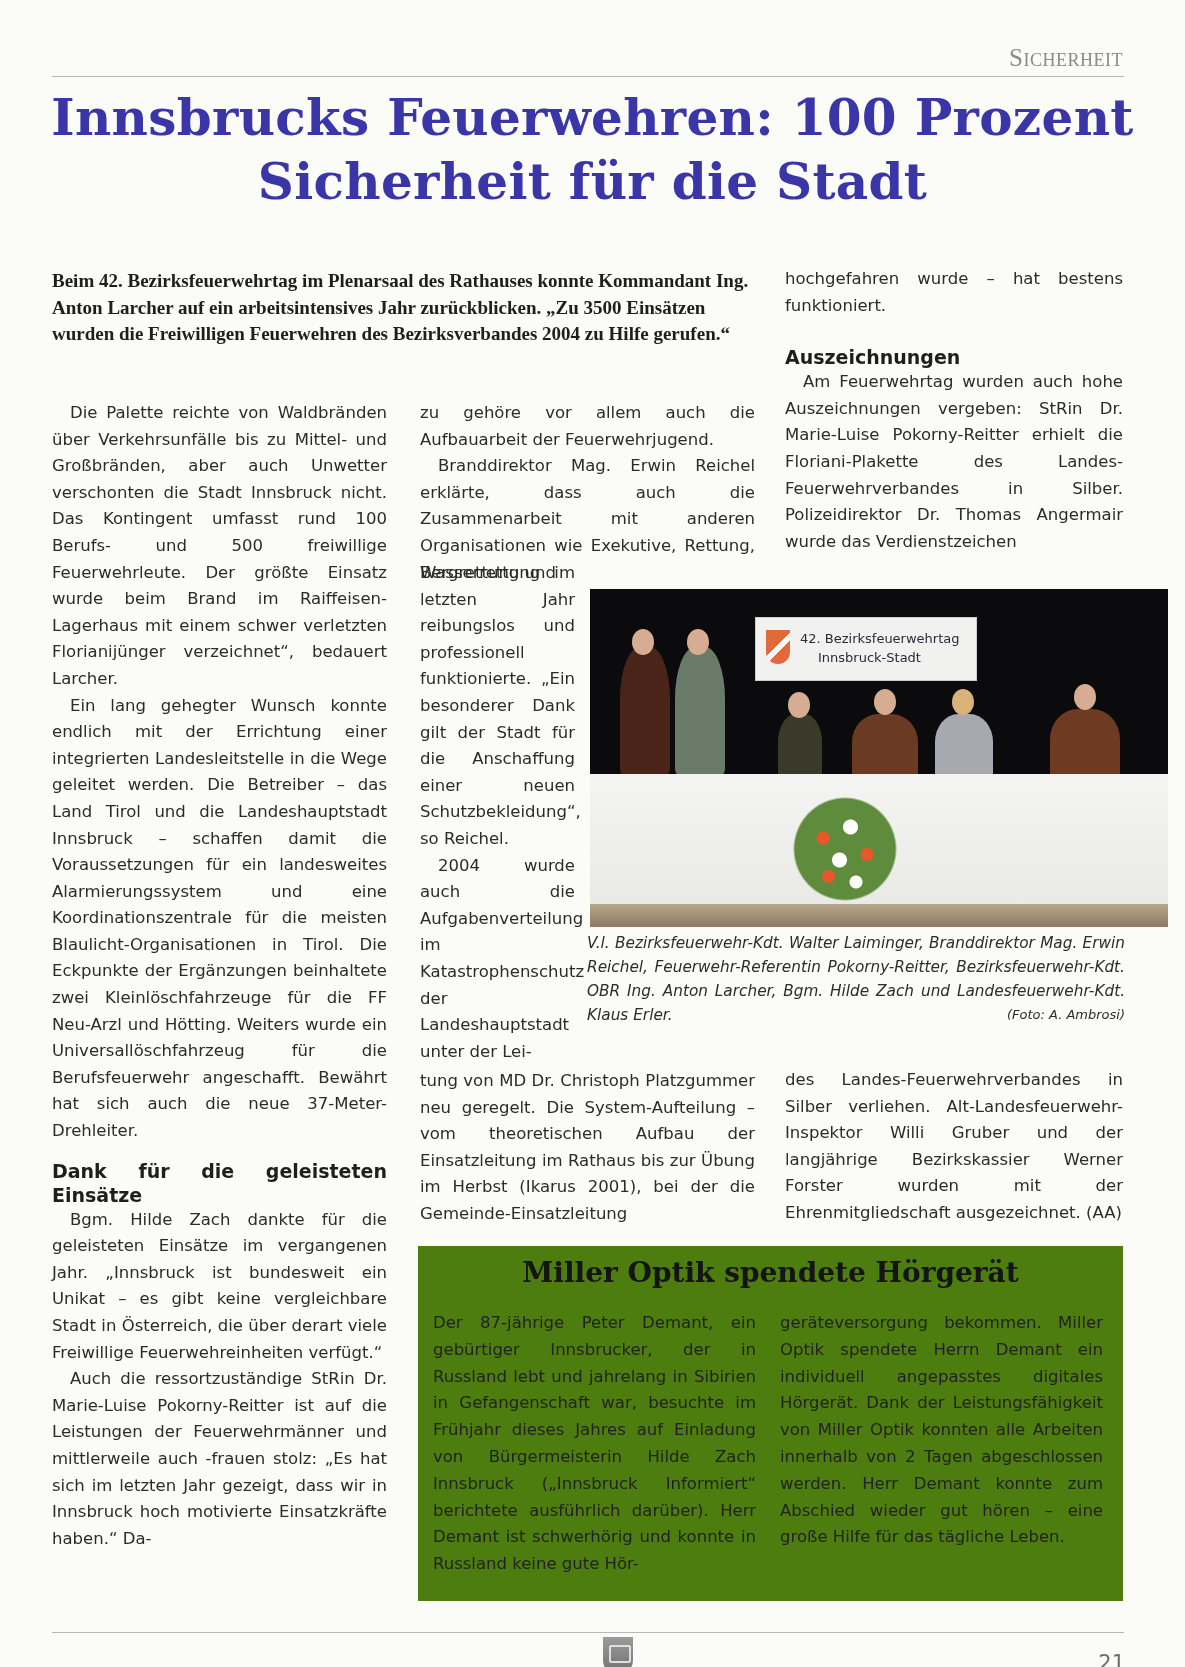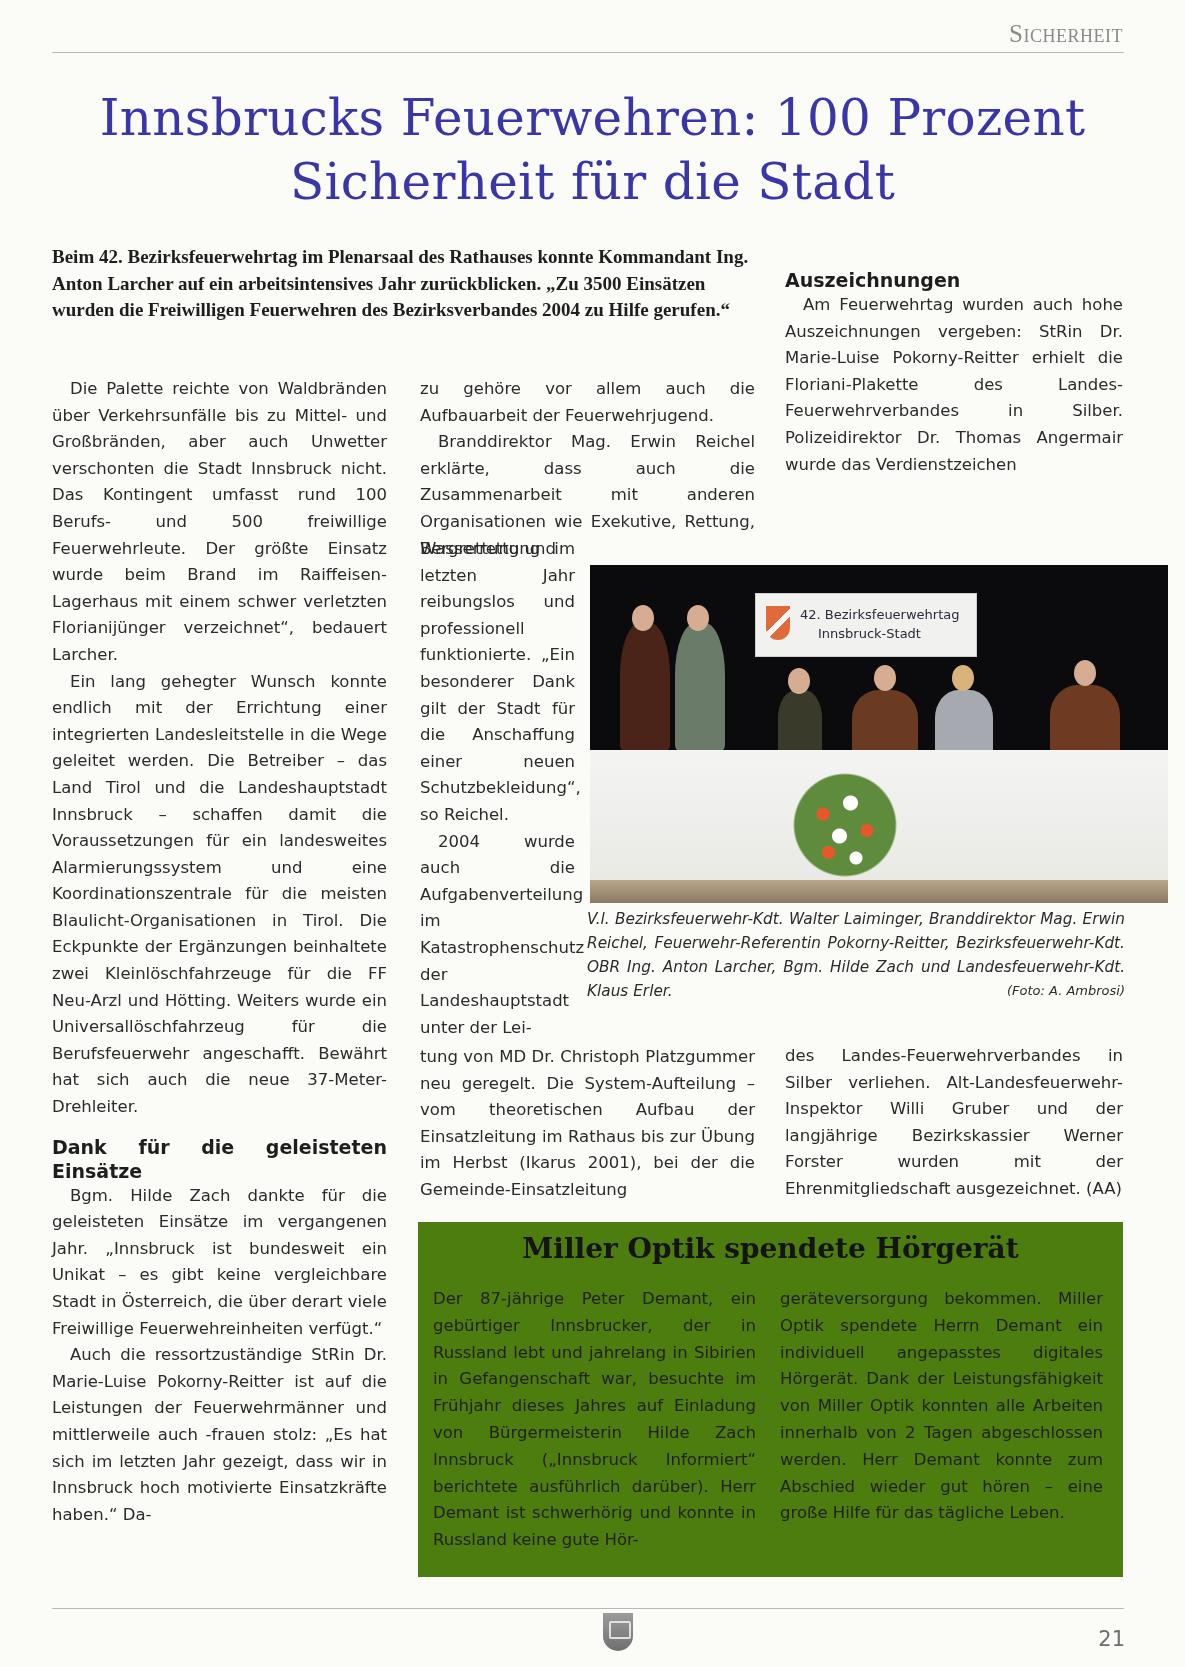--- a/index.html
+++ b/index.html
@@ -2,29 +2,29 @@
 <html><head>
 <meta charset="utf-8">
 <style>
   html, body { margin: 0; padding: 0; }
   body {
     width: 1185px; height: 1667px; position: relative; overflow: hidden;
     background: #fbfbf8;
     font-family: "DejaVu Sans", sans-serif;
     color: #2a2a2a;
   }
-  .abs { position: absolute; }
+  .abs { position: absolute; margin-top: 24px; }
   .section-label {
     right: 62px; top: 20px; font-family: "Liberation Serif", serif;
     font-size: 25px; color: #8a8a8a; font-variant: small-caps; letter-spacing: 0.5px;
   }
   .rule { left: 52px; width: 1072px; height: 1px; background: #b8b8b8; }
   .title {
     left: 40px; width: 1105px; top: 86px; text-align: center;
-    font-family: "DejaVu Serif", serif; font-weight: normal;
+    font-family: "DejaVu Serif", serif; font-weight: bold;
     font-size: 50px; line-height: 64px; color: #3a36a8; letter-spacing: 0.3px;
   }
   .lead {
     left: 52px; width: 700px; top: 244px; text-align: left;
     font-weight: bold; font-size: 19px; line-height: 26.5px; color: #1e1e1e; font-family: Liberation Serif, serif;
   }
   .col { font-size: 16.5px; line-height: 26.6px; text-align: justify; color: #2b2b2b; }
   .col p { margin: 0; text-indent: 18px; }
   .col p.noindent { text-indent: 0; }
   .col1 { left: 52px; width: 335px; top: 376px; }
@@ -132,20 +132,21 @@
 </div>
 <div class="abs col col2b">
   <p class="noindent">Wasserrettung im letzten Jahr reibungslos und professionell funktionierte. „Ein besonderer Dank gilt der Stadt für die Anschaffung einer neuen Schutzbekleidung“, so Reichel.</p>
   <p>2004 wurde auch die Aufgabenverteilung im Katastrophenschutz der Landeshauptstadt unter der Lei-</p>
 </div>
 <div class="abs col col2c">
   <p class="noindent">tung von MD Dr. Christoph Platzgummer neu geregelt. Die System-Aufteilung – vom theoretischen Aufbau der Einsatzleitung im Rathaus bis zur Übung im Herbst (Ikarus 2001), bei der die Gemeinde-Einsatzleitung</p>
 </div>
 
 <div class="abs col col3a">
+  <p class="noindent">hochgefahren wurde – hat bestens funktioniert.</p>
   <h3 class="subhead" style="margin-top:26px">Auszeichnungen</h3>
   <p>Am Feuerwehrtag wurden auch hohe Auszeichnungen vergeben: StRin Dr. Marie-Luise Pokorny-Reitter erhielt die Floriani-Plakette des Landes-Feuerwehrverbandes in Silber. Polizeidirektor Dr. Thomas Angermair wurde das Verdienstzeichen</p>
 </div>
 <div class="abs col col3b">
   <p class="noindent">des Landes-Feuerwehrverbandes in Silber verliehen. Alt-Landesfeuerwehr-Inspektor Willi Gruber und der langjährige Bezirkskassier Werner Forster wurden mit der Ehrenmitgliedschaft ausgezeichnet. (AA)</p>
 </div>
 
 <div class="abs photo">
   <div class="banner">
     <div class="crest"></div>

